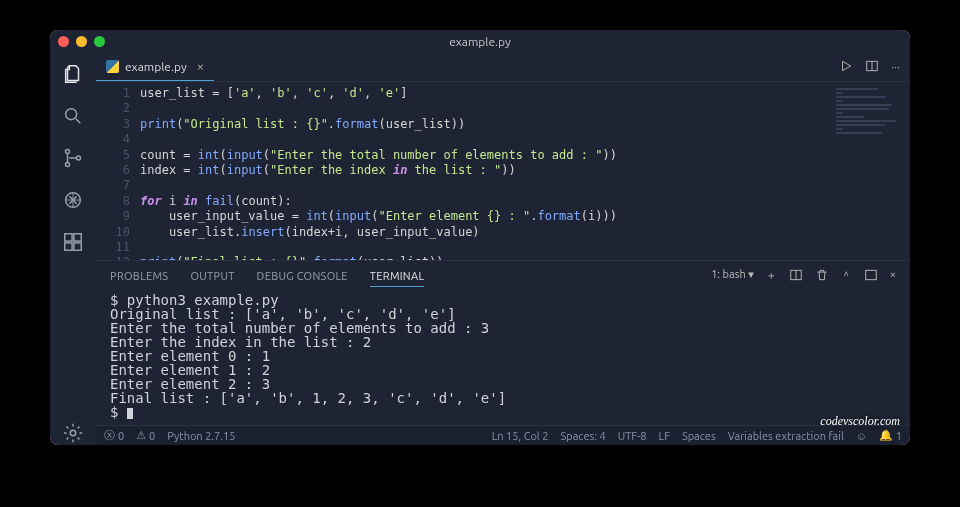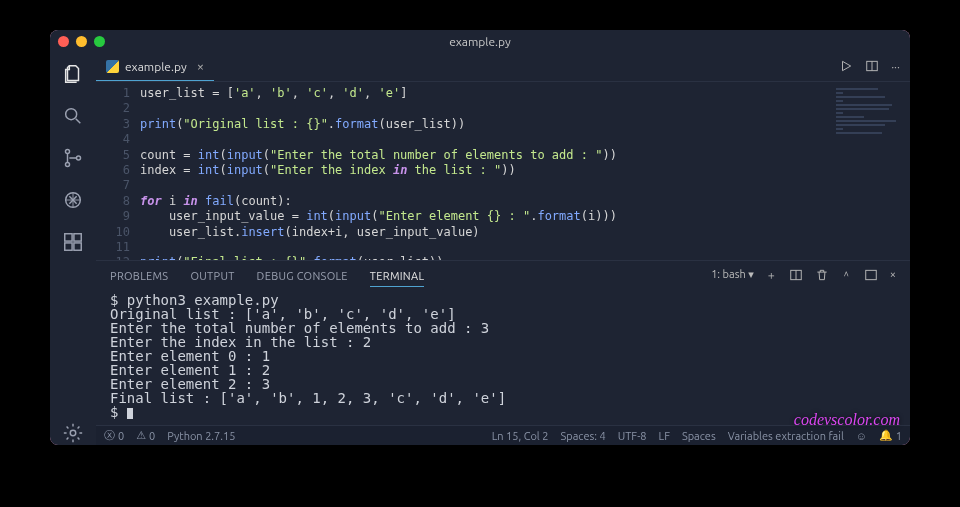--- a/index.html
+++ b/index.html
@@ -84,22 +84,22 @@
   }
   .cursorblk{display:inline-block;width:6px;height:11px;background:#cfd3db;vertical-align:middle;}
   .statusbar {
     height:20px; background:#1b2130; color:#8a93a6;
     display:flex; align-items:center; font-size:11px; padding:0 8px; gap:12px;
     border-top:1px solid #2a3142;
   }
   .statusbar .sfill{flex:1;}
   .statusbar span{display:inline-flex;align-items:center;gap:3px;}
   .watermark{
-    position:absolute; right:60px; bottom:78px; color:#d946ef;
-    font-style:italic; font-family:"Comic Sans MS",cursive; font-size:16px;
+    position:absolute; right:60px; bottom:78px; color:#ffffff;
+    font-style:italic; font-family:"Comic Sans MS",cursive; font-size:12px;
     text-shadow:0 0 4px rgba(0,0,0,.8);
     margin-top:47px;
   }
   .icon{width:14px;height:14px;stroke:currentColor;fill:none;stroke-width:1.6;}
 </style>
 </head>
 <body>
 
 <div class="window">
 

